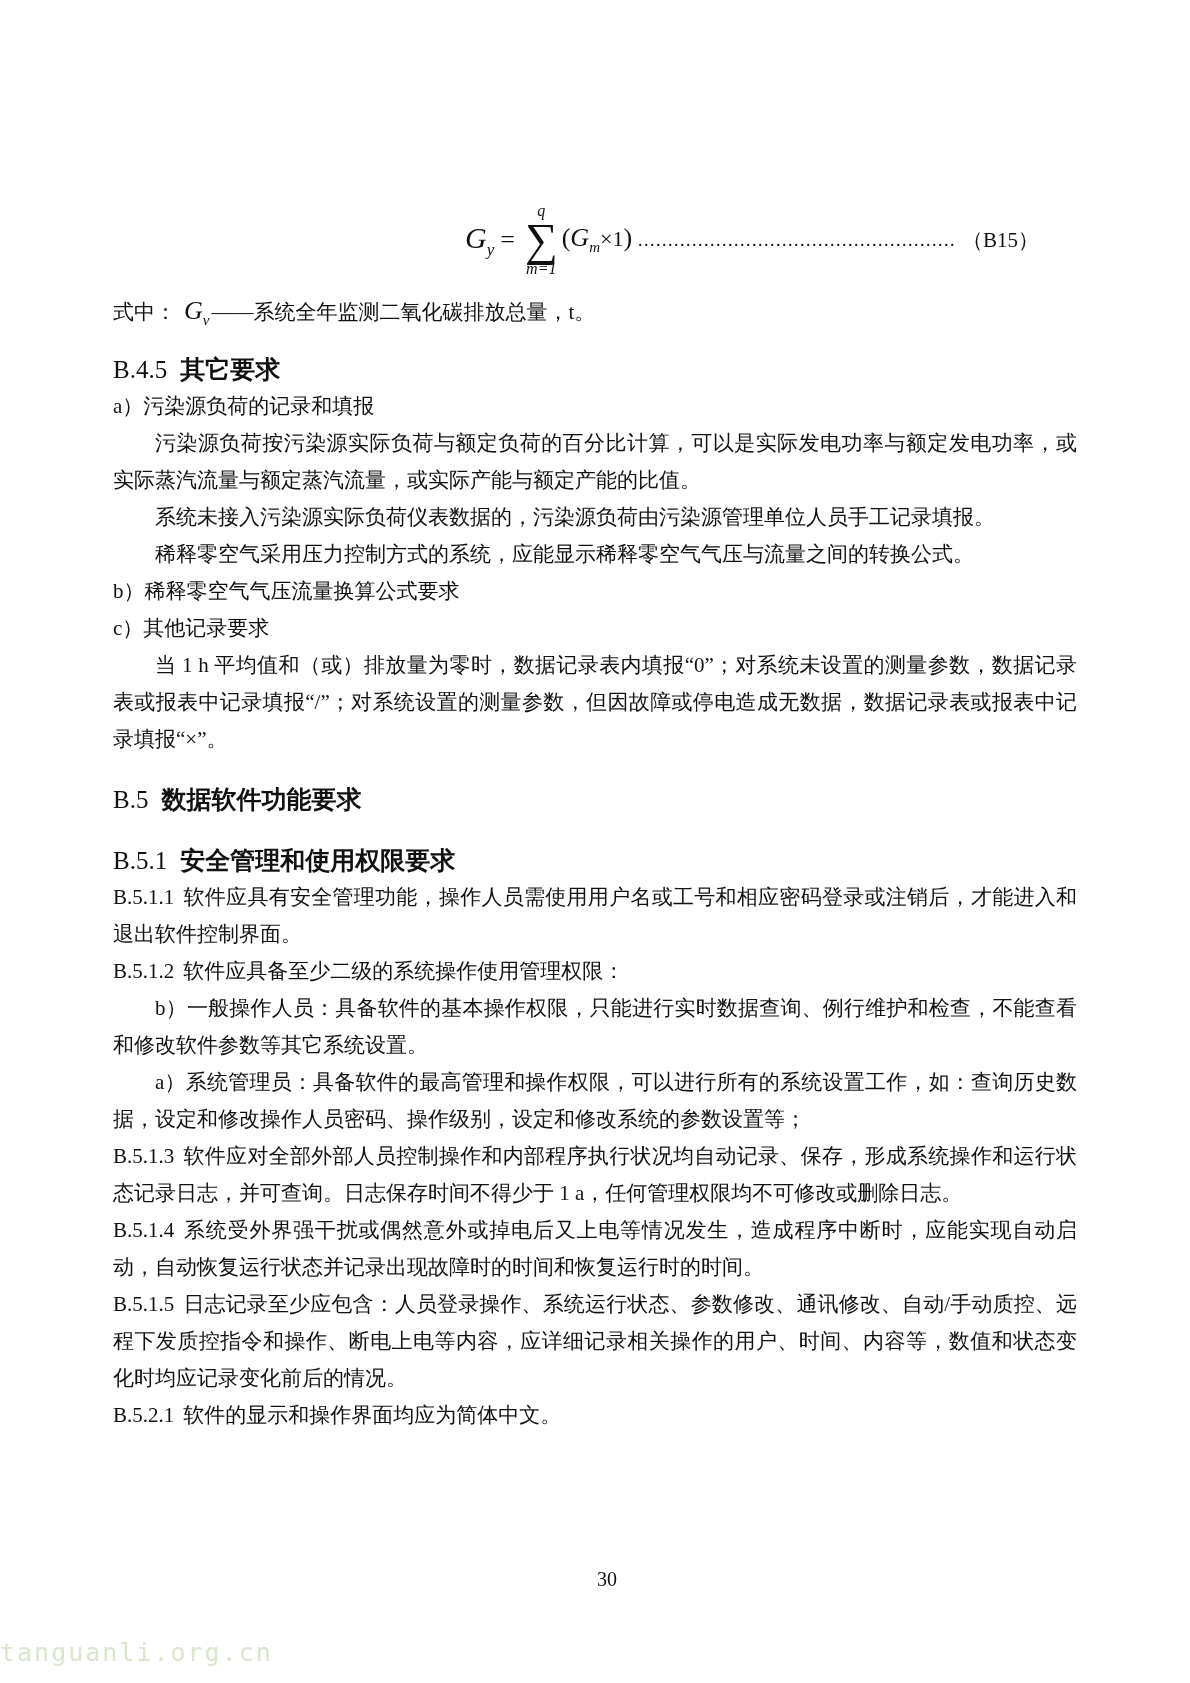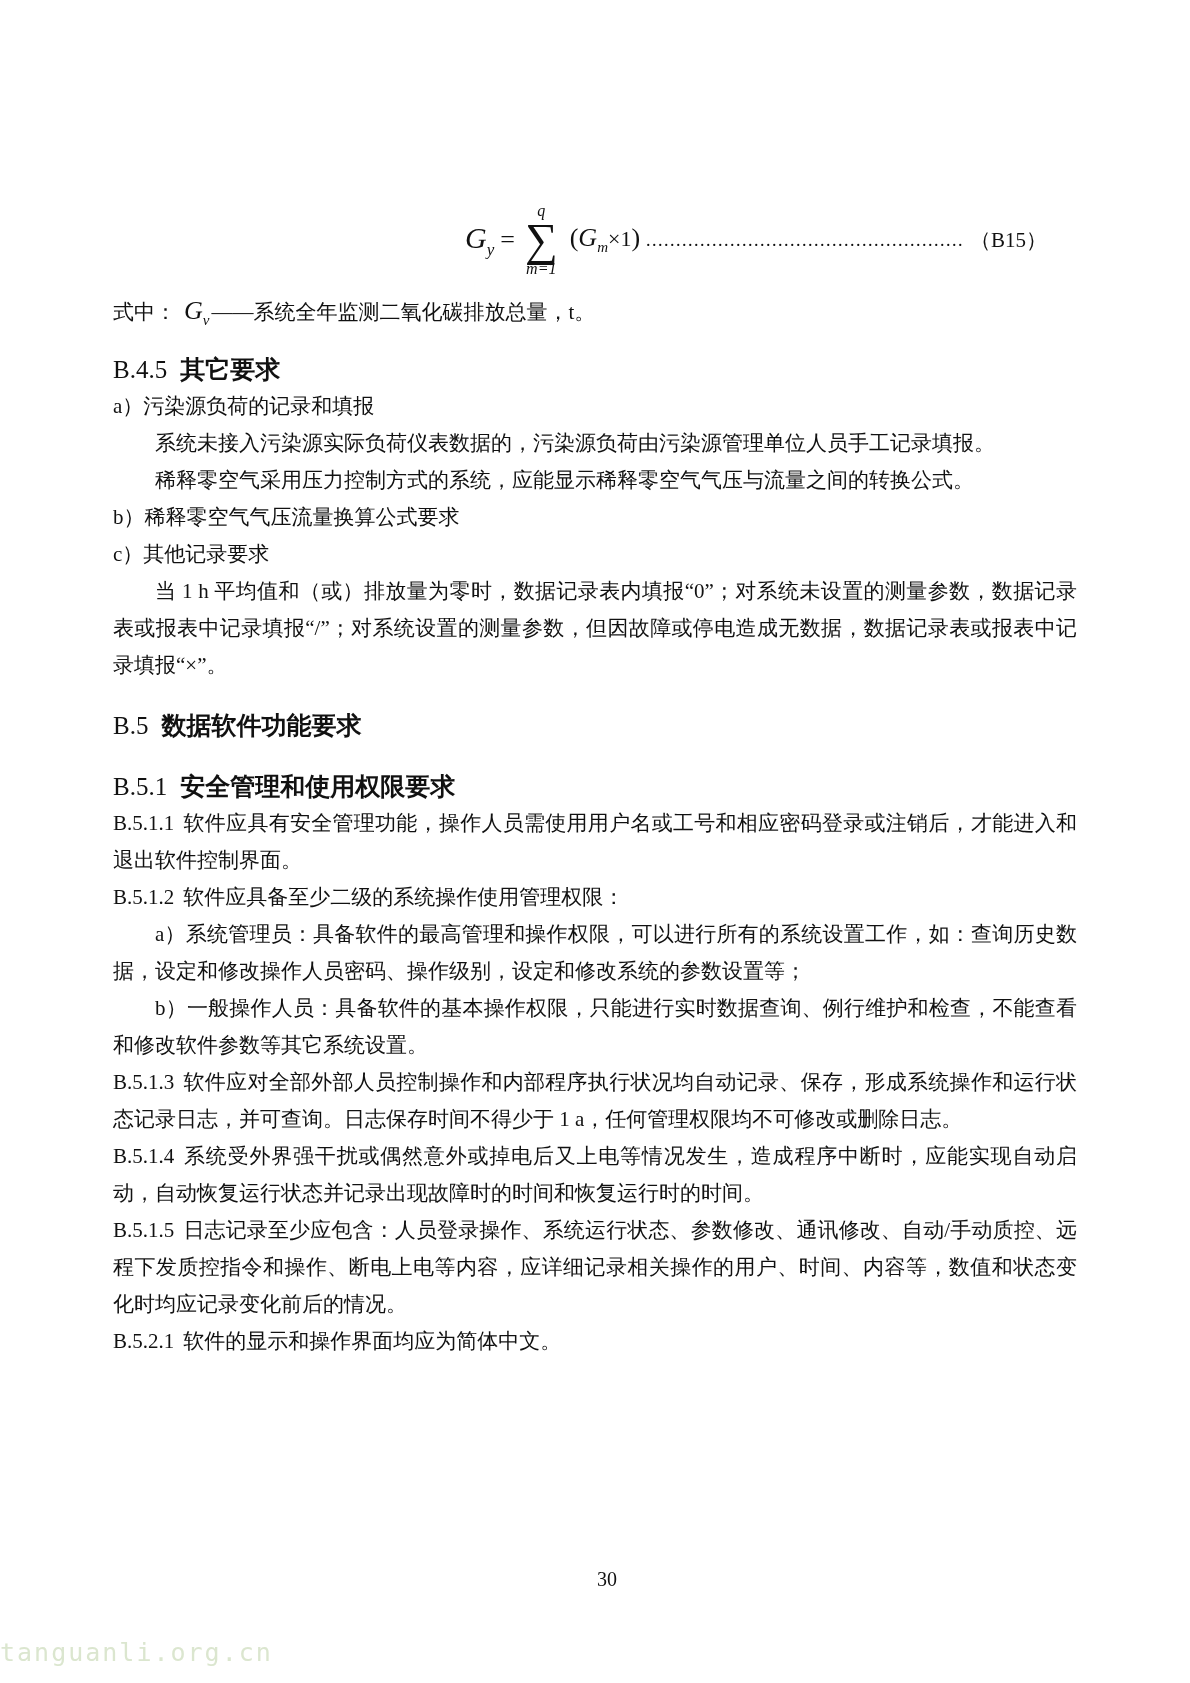--- a/index.html
+++ b/index.html
@@ -23,21 +23,21 @@
     padding-left:352px;
     white-space:nowrap;
   }
   .f-var { font-style:italic; font-size:30px; }
   .f-var sub { font-size:17px; font-style:italic; }
   .f-eq { font-size:26px; margin:0 10px 0 6px; }
   .f-sum { display:inline-flex; flex-direction:column; align-items:center; line-height:1; }
   .sum-top { font-size:16px; font-style:italic; margin-bottom:1px; }
   .sum-sigma { font-size:46px; line-height:.85; }
   .sum-bot { font-size:16px; font-style:italic; margin-top:2px; }
-  .f-expr { font-size:26px; margin-left:12px; }
+  .f-expr { font-size:26px; margin-left:4px; }
   .f-expr i { font-style:italic; }
   .f-expr sub { font-size:15px; font-style:italic; }
   .f-mul { font-size:22px; }
   .f-dots {
     display:inline-block; width:316px; overflow:hidden;
     font-size:18px; letter-spacing:1.5px; margin-left:6px;
     white-space:nowrap; vertical-align:baseline;
   }
   .f-eqnum { font-size:21px; margin-left:8px; }
 
@@ -94,34 +94,35 @@
       <span class="f-expr"><span>(</span><i>G</i><sub>m</sub><span class="f-mul">×1</span><span>)</span></span>
       <span class="f-dots">..............................................................................</span>
       <span class="f-eqnum">（B15）</span>
     </div>
 
     <p class="body where"><span>式中：</span><span class="wvar"><span>G</span><sub>v</sub></span><span>——系统全年监测二氧化碳排放总量，t。</span></p>
 
     <p class="h-sec mt-sm"><span class="hnum">B.4.5</span><span class="htxt">其它要求</span></p>
 
     <p class="body mt-sm">a）污染源负荷的记录和填报</p>
+    <p class="body ind">污染源负荷按污染源实际负荷与额定负荷的百分比计算，可以是实际发电功率与额定发电功率，或实际蒸汽流量与额定蒸汽流量，或实际产能与额定产能的比值。</p>
     <p class="body ind">系统未接入污染源实际负荷仪表数据的，污染源负荷由污染源管理单位人员手工记录填报。</p>
     <p class="body ind">稀释零空气采用压力控制方式的系统，应能显示稀释零空气气压与流量之间的转换公式。</p>
     <p class="body">b）稀释零空气气压流量换算公式要求</p>
     <p class="body">c）其他记录要求</p>
     <p class="body ind">当 1 h 平均值和（或）排放量为零时，数据记录表内填报“0”；对系统未设置的测量参数，数据记录表或报表中记录填报“/”；对系统设置的测量参数，但因故障或停电造成无数据，数据记录表或报表中记录填报“×”。</p>
 
     <p class="h-sec mt-lg"><span class="hnum">B.5</span><span class="htxt">数据软件功能要求</span></p>
 
     <p class="h-sec mt-md"><span class="hnum">B.5.1</span><span class="htxt">安全管理和使用权限要求</span></p>
 
     <p class="body mt-sm"><span class="pnum">B.5.1.1</span><span>软件应具有安全管理功能，操作人员需使用用户名或工号和相应密码登录或注销后，才能进入和退出软件控制界面。</span></p>
     <p class="body"><span class="pnum">B.5.1.2</span><span>软件应具备至少二级的系统操作使用管理权限：</span></p>
+    <p class="body ind">b）一般操作人员：具备软件的基本操作权限，只能进行实时数据查询、例行维护和检查，不能查看和修改软件参数等其它系统设置。</p>
     <p class="body ind">a）系统管理员：具备软件的最高管理和操作权限，可以进行所有的系统设置工作，如：查询历史数据，设定和修改操作人员密码、操作级别，设定和修改系统的参数设置等；</p>
-    <p class="body ind">b）一般操作人员：具备软件的基本操作权限，只能进行实时数据查询、例行维护和检查，不能查看和修改软件参数等其它系统设置。</p>
     <p class="body"><span class="pnum">B.5.1.3</span><span>软件应对全部外部人员控制操作和内部程序执行状况均自动记录、保存，形成系统操作和运行状态记录日志，并可查询。日志保存时间不得少于 1 a，任何管理权限均不可修改或删除日志。</span></p>
     <p class="body"><span class="pnum">B.5.1.4</span><span>系统受外界强干扰或偶然意外或掉电后又上电等情况发生，造成程序中断时，应能实现自动启动，自动恢复运行状态并记录出现故障时的时间和恢复运行时的时间。</span></p>
     <p class="body"><span class="pnum">B.5.1.5</span><span>日志记录至少应包含：人员登录操作、系统运行状态、参数修改、通讯修改、自动/手动质控、远程下发质控指令和操作、断电上电等内容，应详细记录相关操作的用户、时间、内容等，数值和状态变化时均应记录变化前后的情况。</span></p>
 
 
     <p class="body mt-md"><span class="pnum">B.5.2.1</span><span>软件的显示和操作界面均应为简体中文。</span></p>
 
   </div>
 
   <div class="page-num">30</div>

